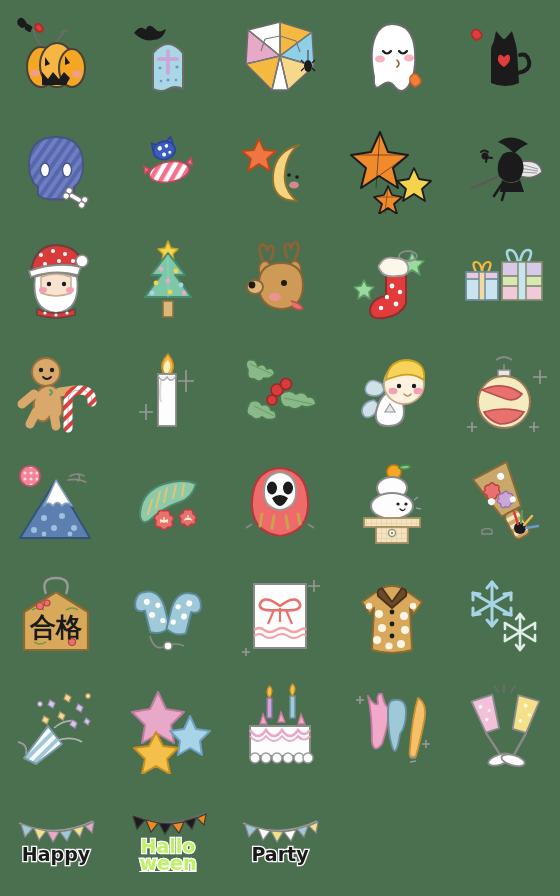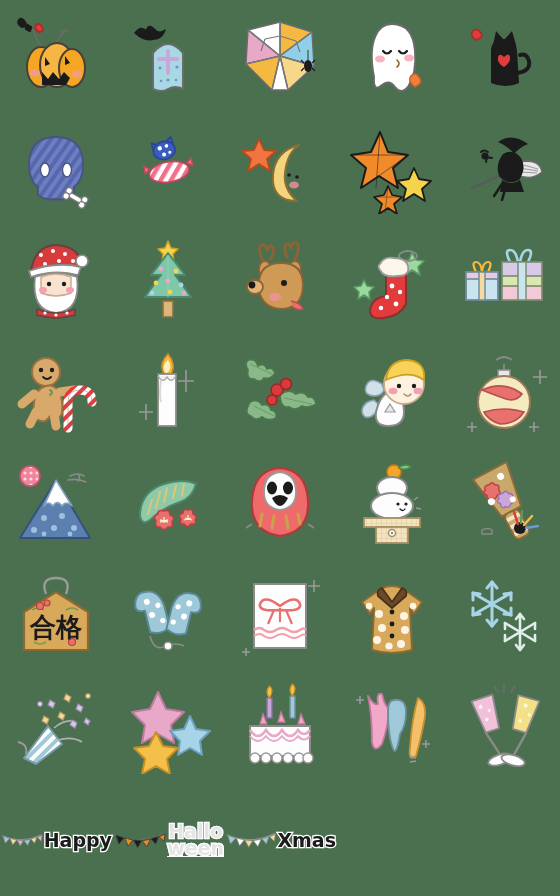--- a/index.html
+++ b/index.html
@@ -19,39 +19,39 @@
   .cell{
     width:112px;height:112px;
     position:relative;
     display:flex;align-items:center;justify-content:center;
   }
   .cell svg{display:block;}
   .txt-cell{flex-direction:column;}
 
   
   .banner-wrap{
-    display:flex;flex-direction:row;align-items:center;justify-content:center;
+    display:flex;flex-direction:column;align-items:center;justify-content:center;
     width:112px;height:112px;position:relative;
   }
   .bunt{margin-bottom:1px;}
   .btext{
     font-family:"DejaVu Sans", sans-serif;
     font-weight:bold;
     font-size:19px;
     line-height:17px;
     letter-spacing:0px;
     text-align:center;
     color:#1b1b1b;
     -webkit-text-stroke:2.6px #ffffff;
     paint-order:stroke fill;
     text-shadow:
       0 0 1px #fff;
   }
   .btext .l2{display:block;text-decoration:underline;}
-  .btext.hw{color:#e5e5e5;}
+  .btext.hw{color:#bef264;}
 </style>
 </head>
 <body style="background: rgb(74, 112, 80);">
 
 <div id="sheet">
 
 <div class="cell">
 <svg width="90" height="90" viewBox="0 0 90 90">
   <g stroke="#4a4038" stroke-width="2" stroke-linejoin="round">
     <path d="M22 18 Q25 30 33 38" fill="none" stroke="#6b6b6b" stroke-width="1.6"></path>
@@ -734,17 +734,17 @@
       <path d="M4 6 Q41 22 78 4" fill="none" stroke="#9a9a9a" stroke-width="1.6"></path>
       <g stroke="#8a8a8a" stroke-width="1.2">
         <path d="M6 7 L18 11 L10 20z" fill="#9fc9d9"></path>
         <path d="M19 11 L31 14 L24 23z" fill="#fdfdfd"></path>
         <path d="M32 14 L44 15 L38 25z" fill="#f5e08a"></path>
         <path d="M45 15 L57 13 L52 24z" fill="#fdfdfd"></path>
         <path d="M58 12 L69 9 L65 20z" fill="#9fc9d9"></path>
         <path d="M70 9 L79 5 L77 16z" fill="#f5e08a"></path>
       </g>
     </svg>
-    <div class="btext">Xmas</div>
+    <div class="btext">Party</div>
   </div>
 </div>
 
 </div>
 
 </body></html>

